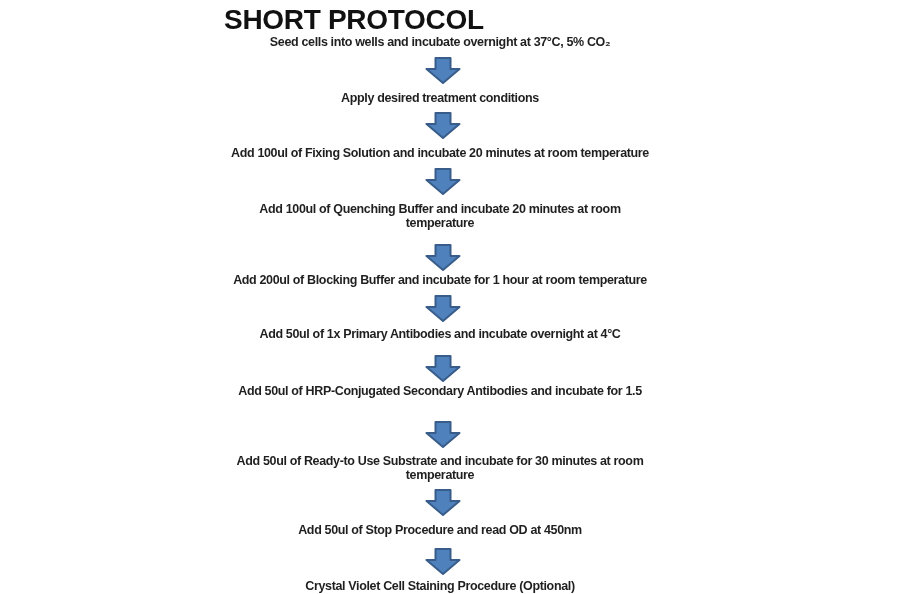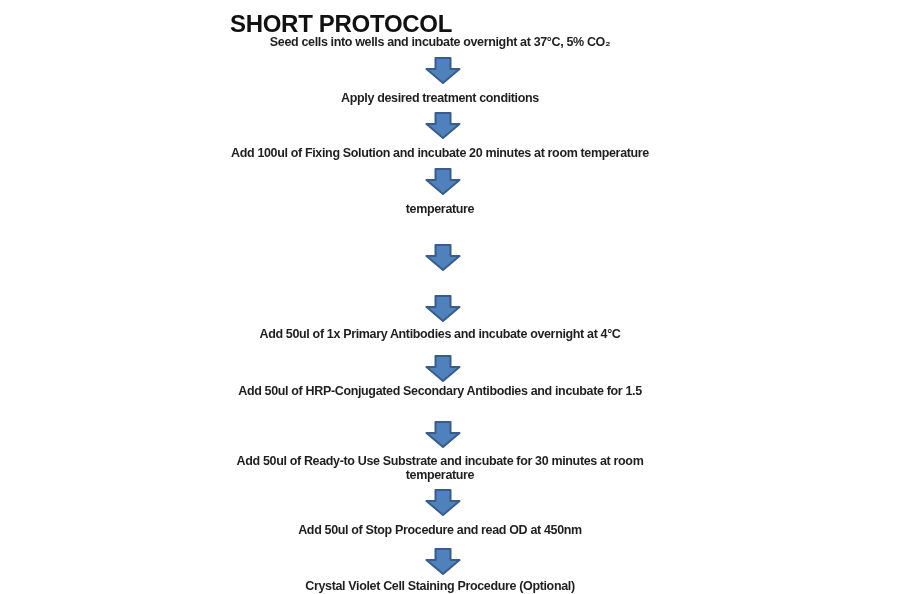--- a/index.html
+++ b/index.html
@@ -12,22 +12,22 @@
     width: 900px;
     height: 594px;
     background: #ffffff;
     overflow: hidden;
     font-family: "Liberation Sans", "DejaVu Sans", sans-serif;
   }
   .title {
     position: absolute;
     left: 220px;
     top: 0px;
-    margin: 10px;
-    font-size: 24px;
+    margin: 4px;
+    font-size: 28px;
     font-weight: bold;
     letter-spacing: -0.3px;
     color: #111111;
     white-space: nowrap;
   }
   .step {
     position: absolute;
     left: 0;
     width: 880px;           
     text-align: center;
@@ -77,27 +77,31 @@
 
   <div class="step" style="top: 146px; color: rgb(31, 31, 31);">
     <div class="line">Add 100ul of Fixing Solution and incubate 20 minutes at room temperature</div>
   </div>
 
   <svg class="arrow" style="top:168px" viewBox="0 0 36 27" aria-hidden="true">
     <polygon points="10.5,1 25.5,1 25.5,12 34.5,12 18,26 1.5,12 10.5,12"></polygon>
   </svg>
 
   <div class="step" style="top: 202px; color: rgb(31, 31, 31);">
+    <div class="line">Add 100ul of Quenching Buffer and incubate 20 minutes at room</div>
     <div class="line">temperature</div>
   </div>
 
   <svg class="arrow" style="top:244px" viewBox="0 0 36 27" aria-hidden="true">
     <polygon points="10.5,1 25.5,1 25.5,12 34.5,12 18,26 1.5,12 10.5,12"></polygon>
   </svg>
 
+  <div class="step" style="top: 273px; color: rgb(31, 31, 31);">
+    <div class="line">Add 200ul of Blocking Buffer and incubate for 1 hour at room temperature</div>
+  </div>
 
   <svg class="arrow" style="top:295px" viewBox="0 0 36 27" aria-hidden="true">
     <polygon points="10.5,1 25.5,1 25.5,12 34.5,12 18,26 1.5,12 10.5,12"></polygon>
   </svg>
 
   <div class="step" style="top: 327px; color: rgb(31, 31, 31);">
     <div class="line">Add 50ul of 1x Primary Antibodies and incubate overnight at 4°C</div>
   </div>
 
   <svg class="arrow" style="top:355px" viewBox="0 0 36 27" aria-hidden="true">

